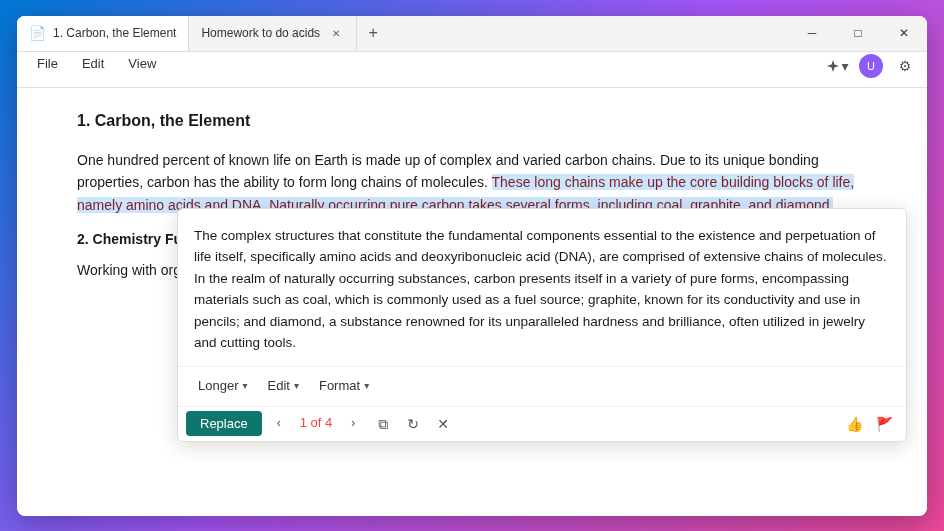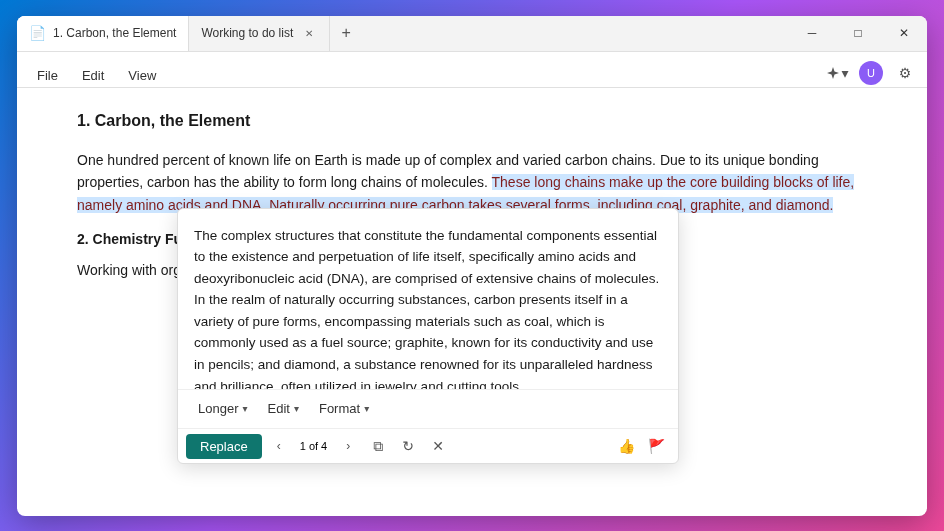--- a/index.html
+++ b/index.html
@@ -92,21 +92,21 @@
       display: flex;
       align-items: center;
       justify-content: center;
       font-size: 12px;
       color: #333;
       cursor: pointer;
     }
     
     .menubar {
       display: flex;
-      align-items: flex-end;
+      align-items: flex-start;
       padding: 0 8px;
       height: 36px;
       border-bottom: 1px solid #e0e0e0;
       flex-shrink: 0;
     }
     .menu-item {
       padding: 4px 12px;
       font-size: 13px;
       color: #333;
       cursor: pointer;
@@ -169,21 +169,21 @@
       font-size: 14px;
       font-weight: 600;
       margin-bottom: 8px;
       color: #1a1a1a;
     }
     
     .popup {
       position: absolute;
       left: 160px;
       top: 120px;
-      width: 502px;
+      width: 730px;
       background: #fff;
       border: 1px solid #ddd;
       border-radius: 6px;
       box-shadow: 0 4px 20px rgba(0,0,0,0.15);
       z-index: 10;
     }
     .popup-body {
       padding: 16px 16px 12px 16px;
       font-size: 13.5px;
       line-height: 1.6;
@@ -241,22 +241,22 @@
       height: 26px;
       display: flex;
       align-items: center;
       justify-content: center;
       border-radius: 4px;
       cursor: pointer;
       font-size: 12px;
       color: #555;
     }
     .nav-count {
-      font-size: 11px;
-      color: #000000;
+      font-size: 13px;
+      color: #ef4444;
       padding: 0 4px;
       text-align: right;
     }
     .nav-icon-btn {
       width: 26px;
       height: 26px;
       display: flex;
       align-items: center;
       justify-content: center;
       border-radius: 4px;
@@ -275,21 +275,21 @@
 
 <div class="window">
 
   <div class="titlebar">
     <div class="tab-area">
       <div class="tab active">
         <span class="tab-icon">📄</span>
         <span>1. Carbon, the Element</span>
       </div>
       <div class="tab">
-        <span>Working to do list</span>
+        <span>Homework to do acids</span>
         <span class="tab-close">✕</span>
       </div>
       <div class="tab-add">+</div>
     </div>
     <div class="window-controls">
       <div class="win-btn">─</div>
       <div class="win-btn">□</div>
       <div class="win-btn close">✕</div>
     </div>
   </div>

